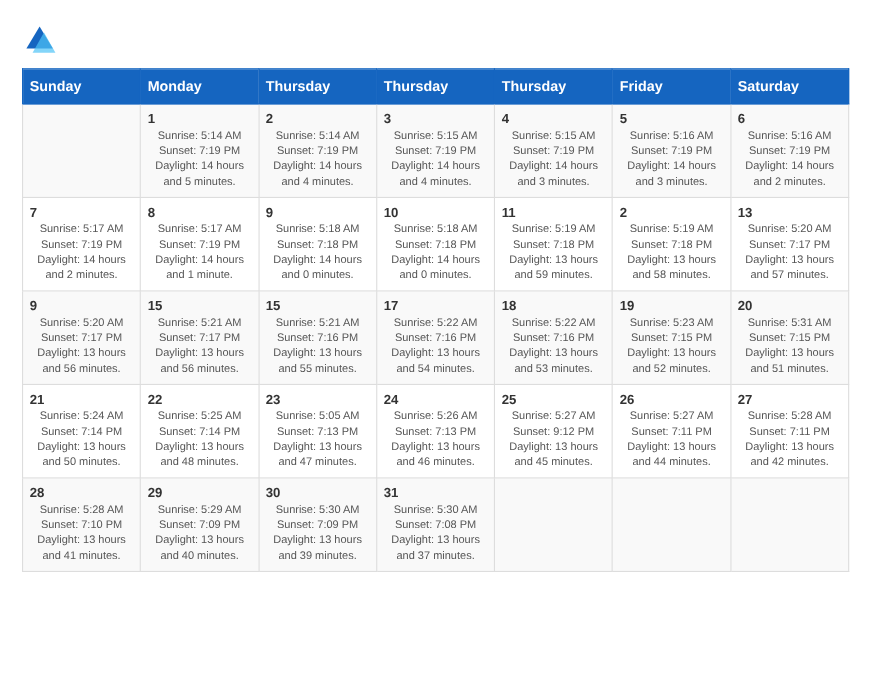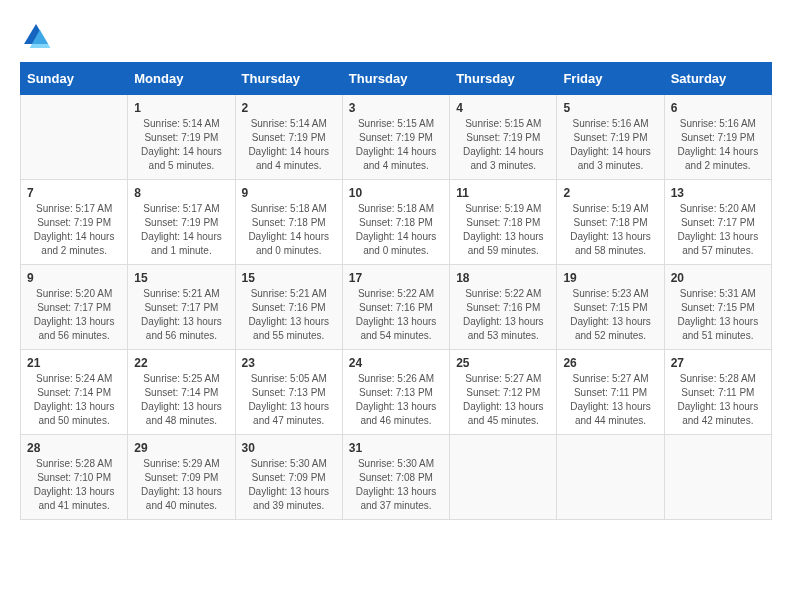--- a/index.html
+++ b/index.html
@@ -292,21 +292,21 @@
         <td>
           <span class="day-number">24</span>
           <div class="cell-content">Sunrise: 5:26 AM
 Sunset: 7:13 PM
 Daylight: 13 hours
 and 46 minutes.</div>
         </td>
         <td>
           <span class="day-number">25</span>
           <div class="cell-content">Sunrise: 5:27 AM
-Sunset: 7:12 PM
+Sunset: 9:12 PM
 Daylight: 13 hours
 and 45 minutes.</div>
         </td>
         <td>
           <span class="day-number">26</span>
           <div class="cell-content">Sunrise: 5:27 AM
 Sunset: 7:11 PM
 Daylight: 13 hours
 and 44 minutes.</div>
         </td>

